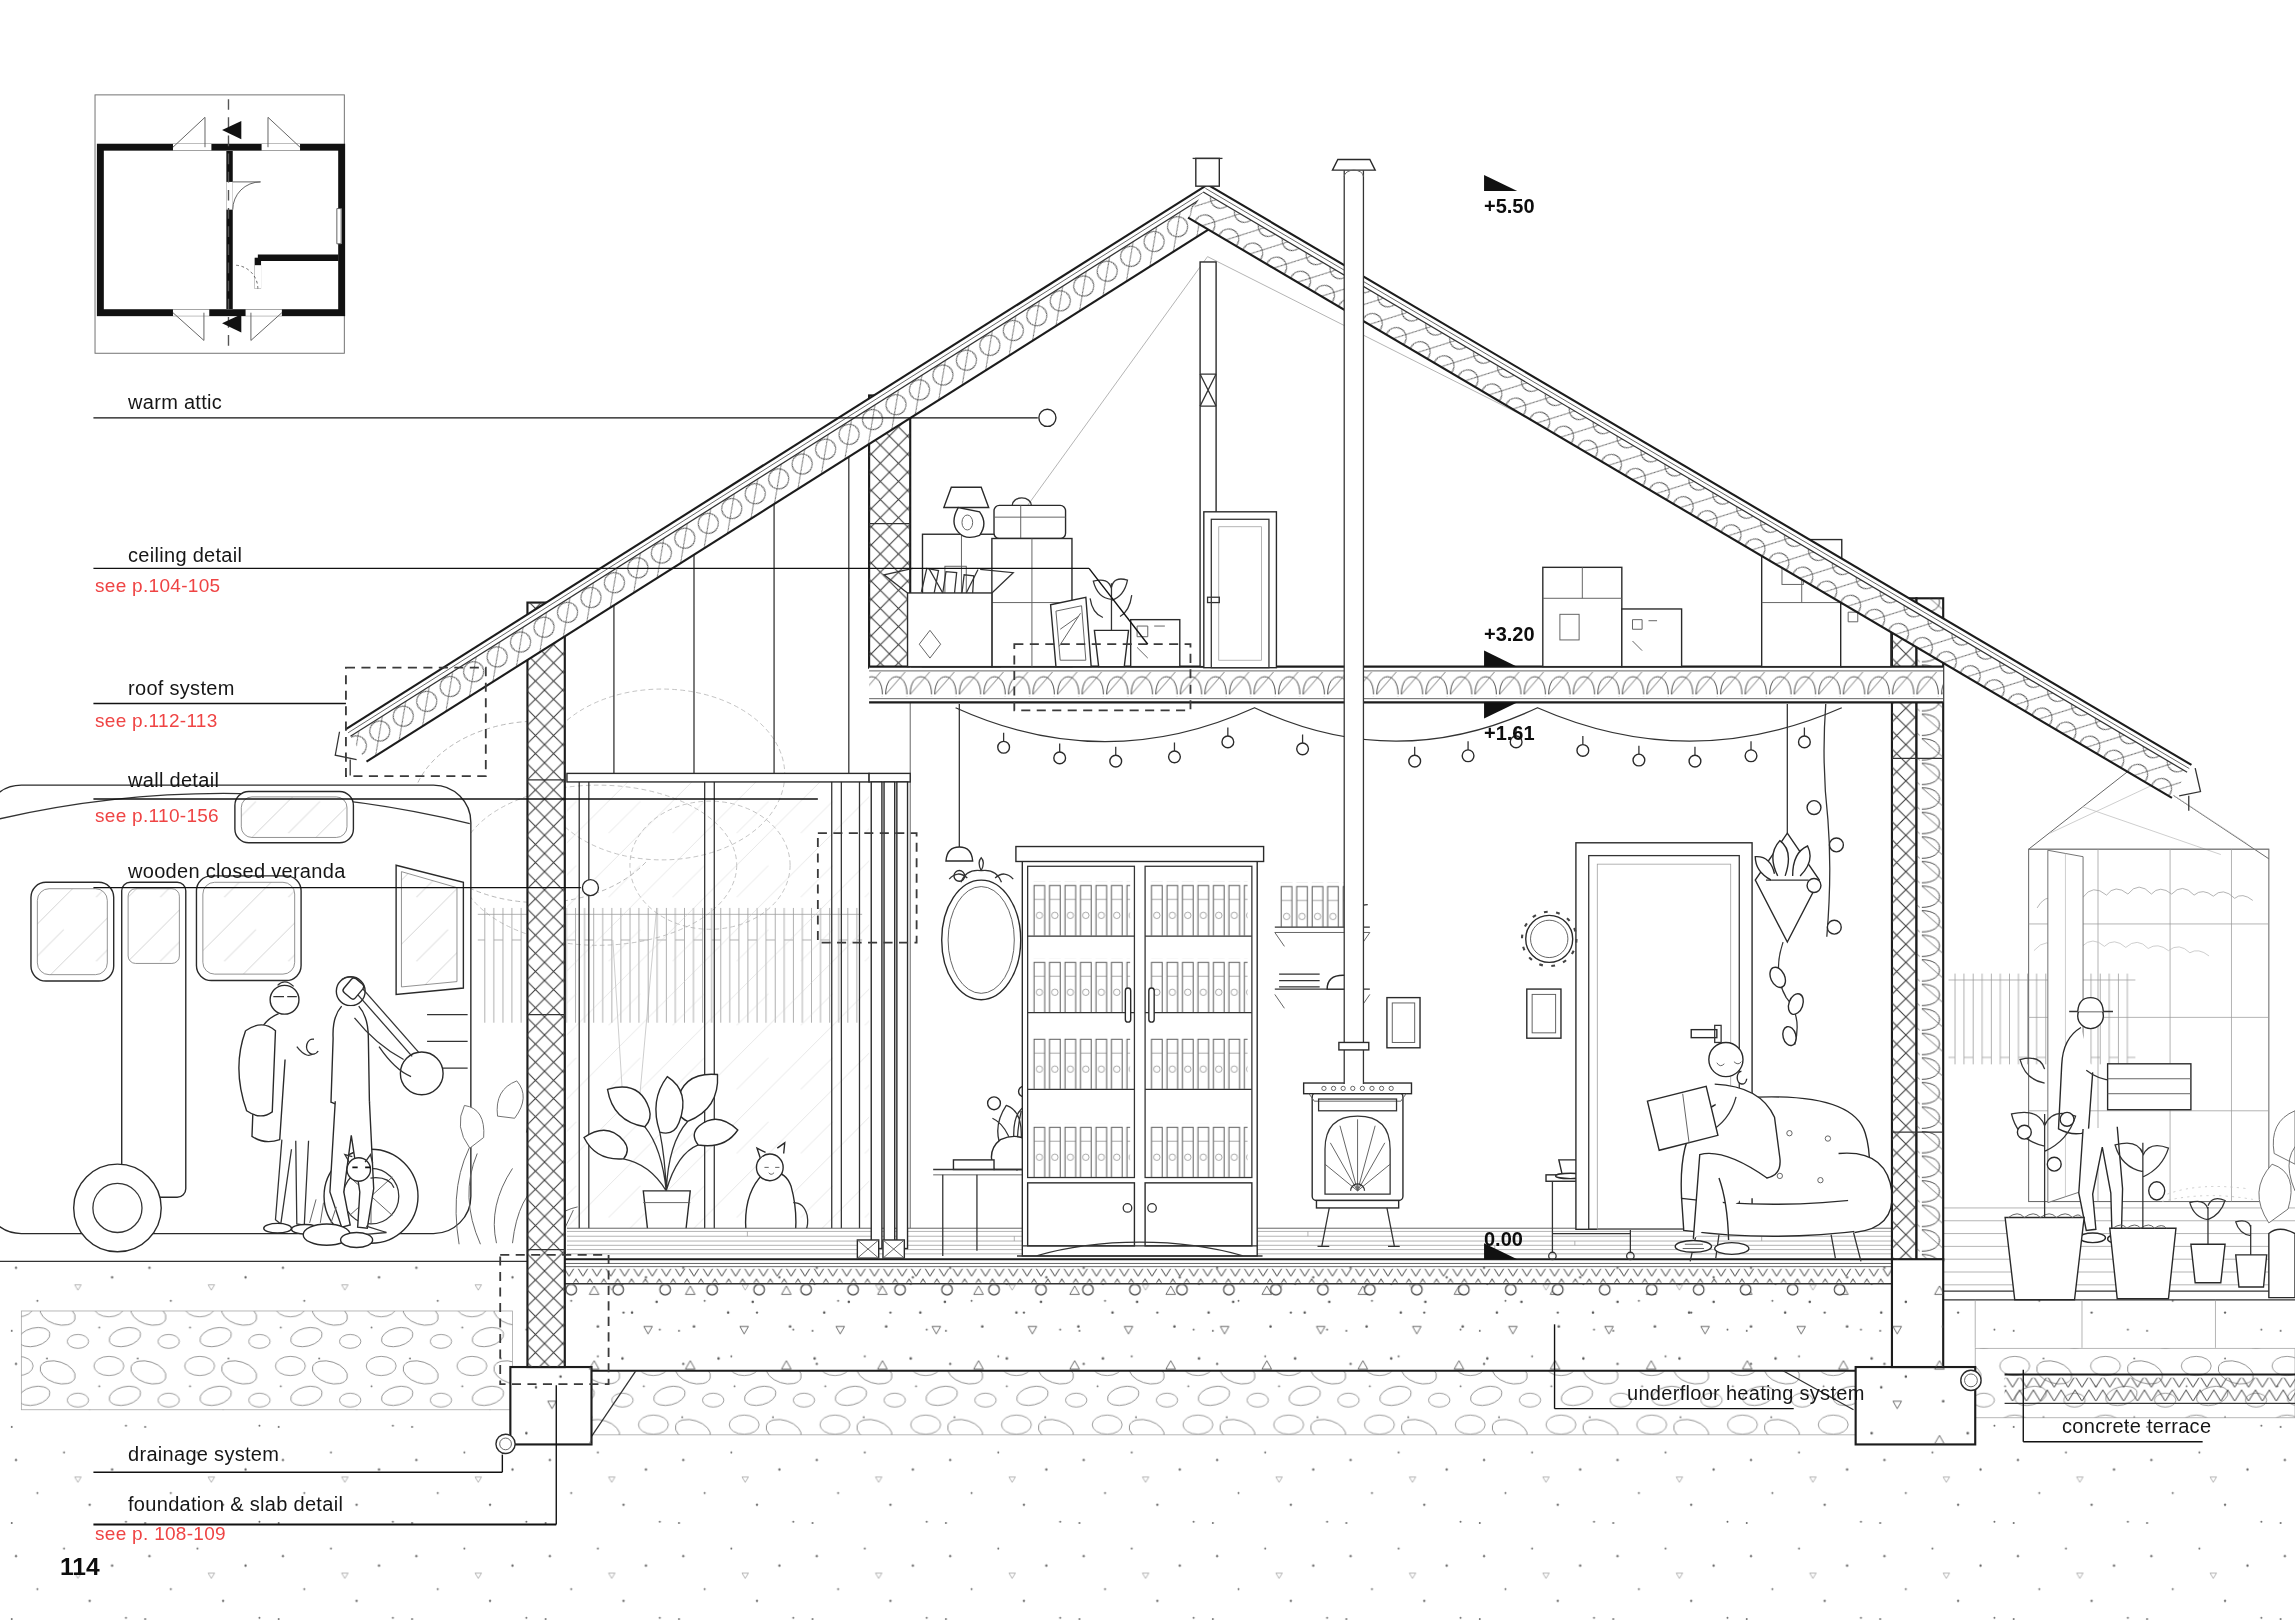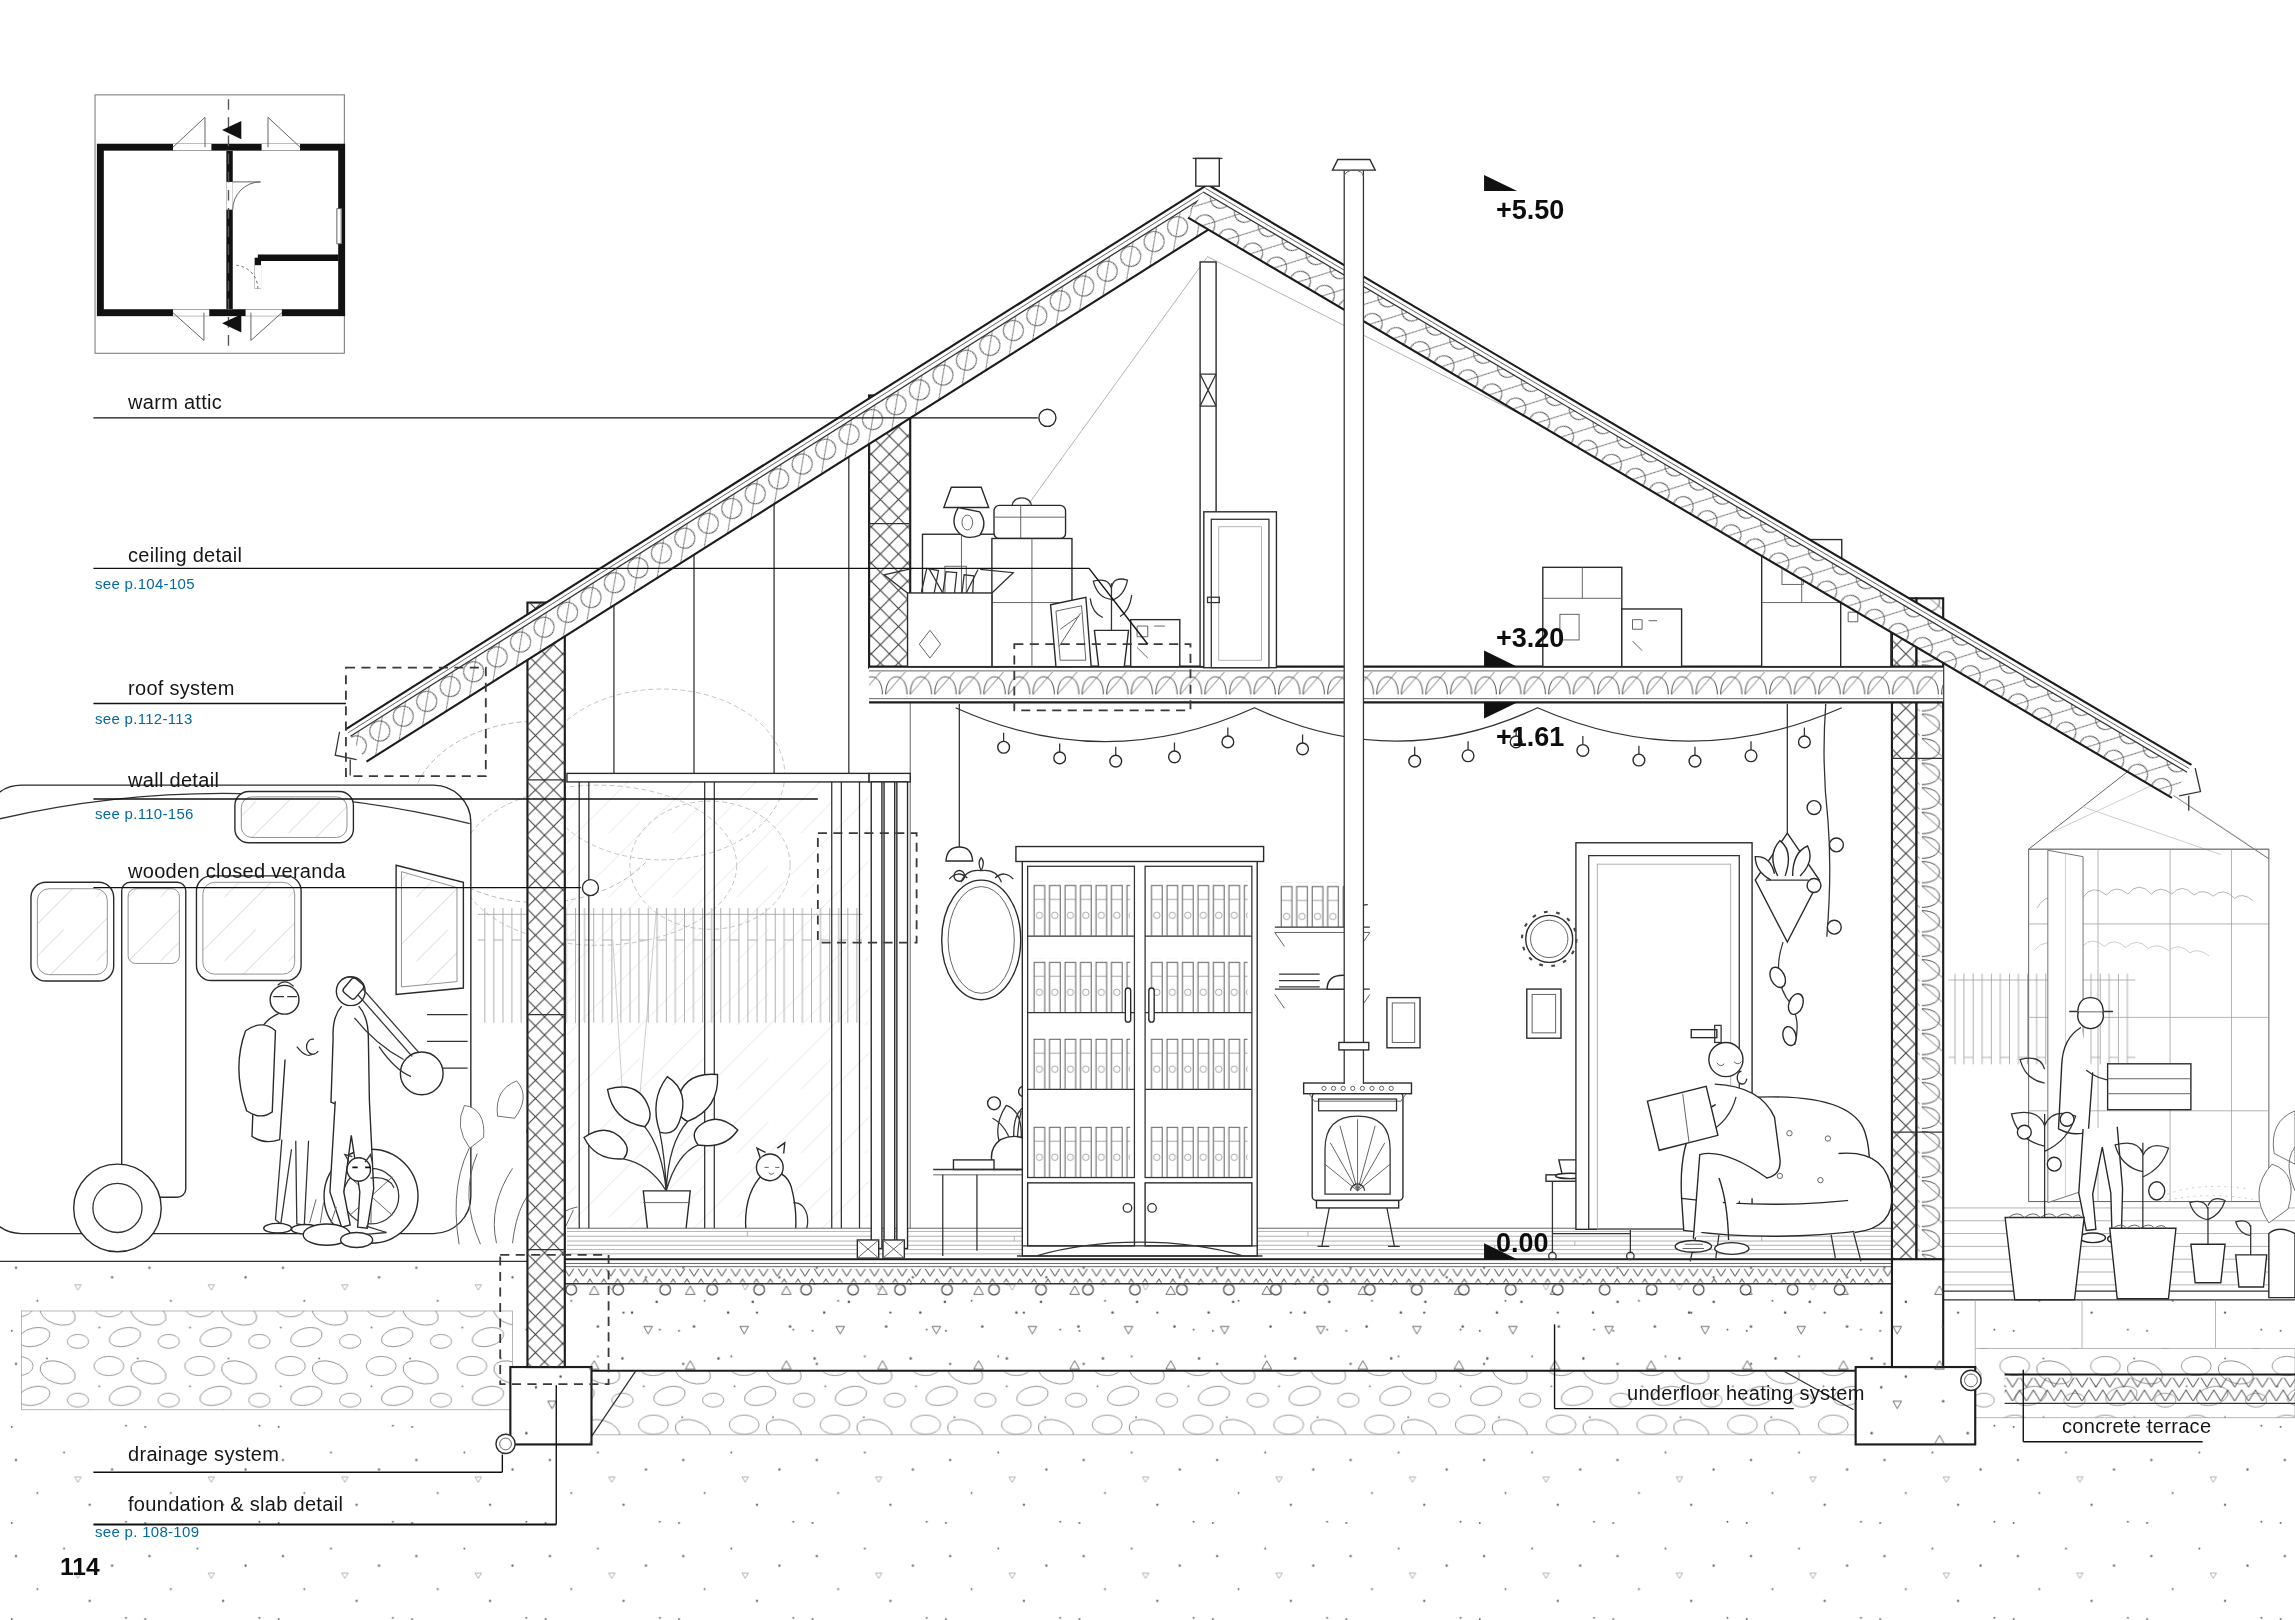--- a/index.html
+++ b/index.html
@@ -1,21 +1,21 @@
 <!DOCTYPE html>
 <html style="font-size:8.5px"><head>
 <meta charset="utf-8">
 <style>
   html,body{margin:0;padding:0;background:#fff;}
   #page{position:relative;width:2295px;height:1621px;background:#fff;overflow:hidden;
         font-family:"Liberation Sans", sans-serif;color:#141414;}
   svg{position:absolute;left:0;top:0;}
   .lbl{position:absolute;font-size:20px;letter-spacing:0.3px;color:#161616;white-space:nowrap;margin-left:33px;}
-  .ref{position:absolute;font-size:15px;letter-spacing:0.3px;color:#0369a1;white-space:nowrap;}
-  .elev{position:absolute;font-size:27px;font-weight:bold;color:#0d0d0d;white-space:nowrap;margin-left:12px;}
+  .ref{position:absolute;font-size:19px;letter-spacing:0.3px;color:#ef4444;white-space:nowrap;}
+  .elev{position:absolute;font-size:20px;font-weight:bold;color:#0d0d0d;white-space:nowrap;}
   .pageno{position:absolute;font-size:24.6px;font-weight:bold;color:#0d0d0d;}
   
   .s1{stroke:#1c1c1c;stroke-width:4;fill:none;}
   .s2{stroke:#333;stroke-width:2.4;fill:none;}
   .s3{stroke:#5f5f5f;stroke-width:1.8;fill:none;}
   .s4{stroke:#9a9a9a;stroke-width:1.4;fill:none;}
   .s5{stroke:#bdbdbd;stroke-width:1.4;fill:none;}
   .wf{fill:#fff;stroke:#2a2a2a;stroke-width:2.6;}
   .wf1{fill:#fff;stroke:#1c1c1c;stroke-width:4;}
   .wfl{fill:#fff;stroke:#6e6e6e;stroke-width:1.8;}

